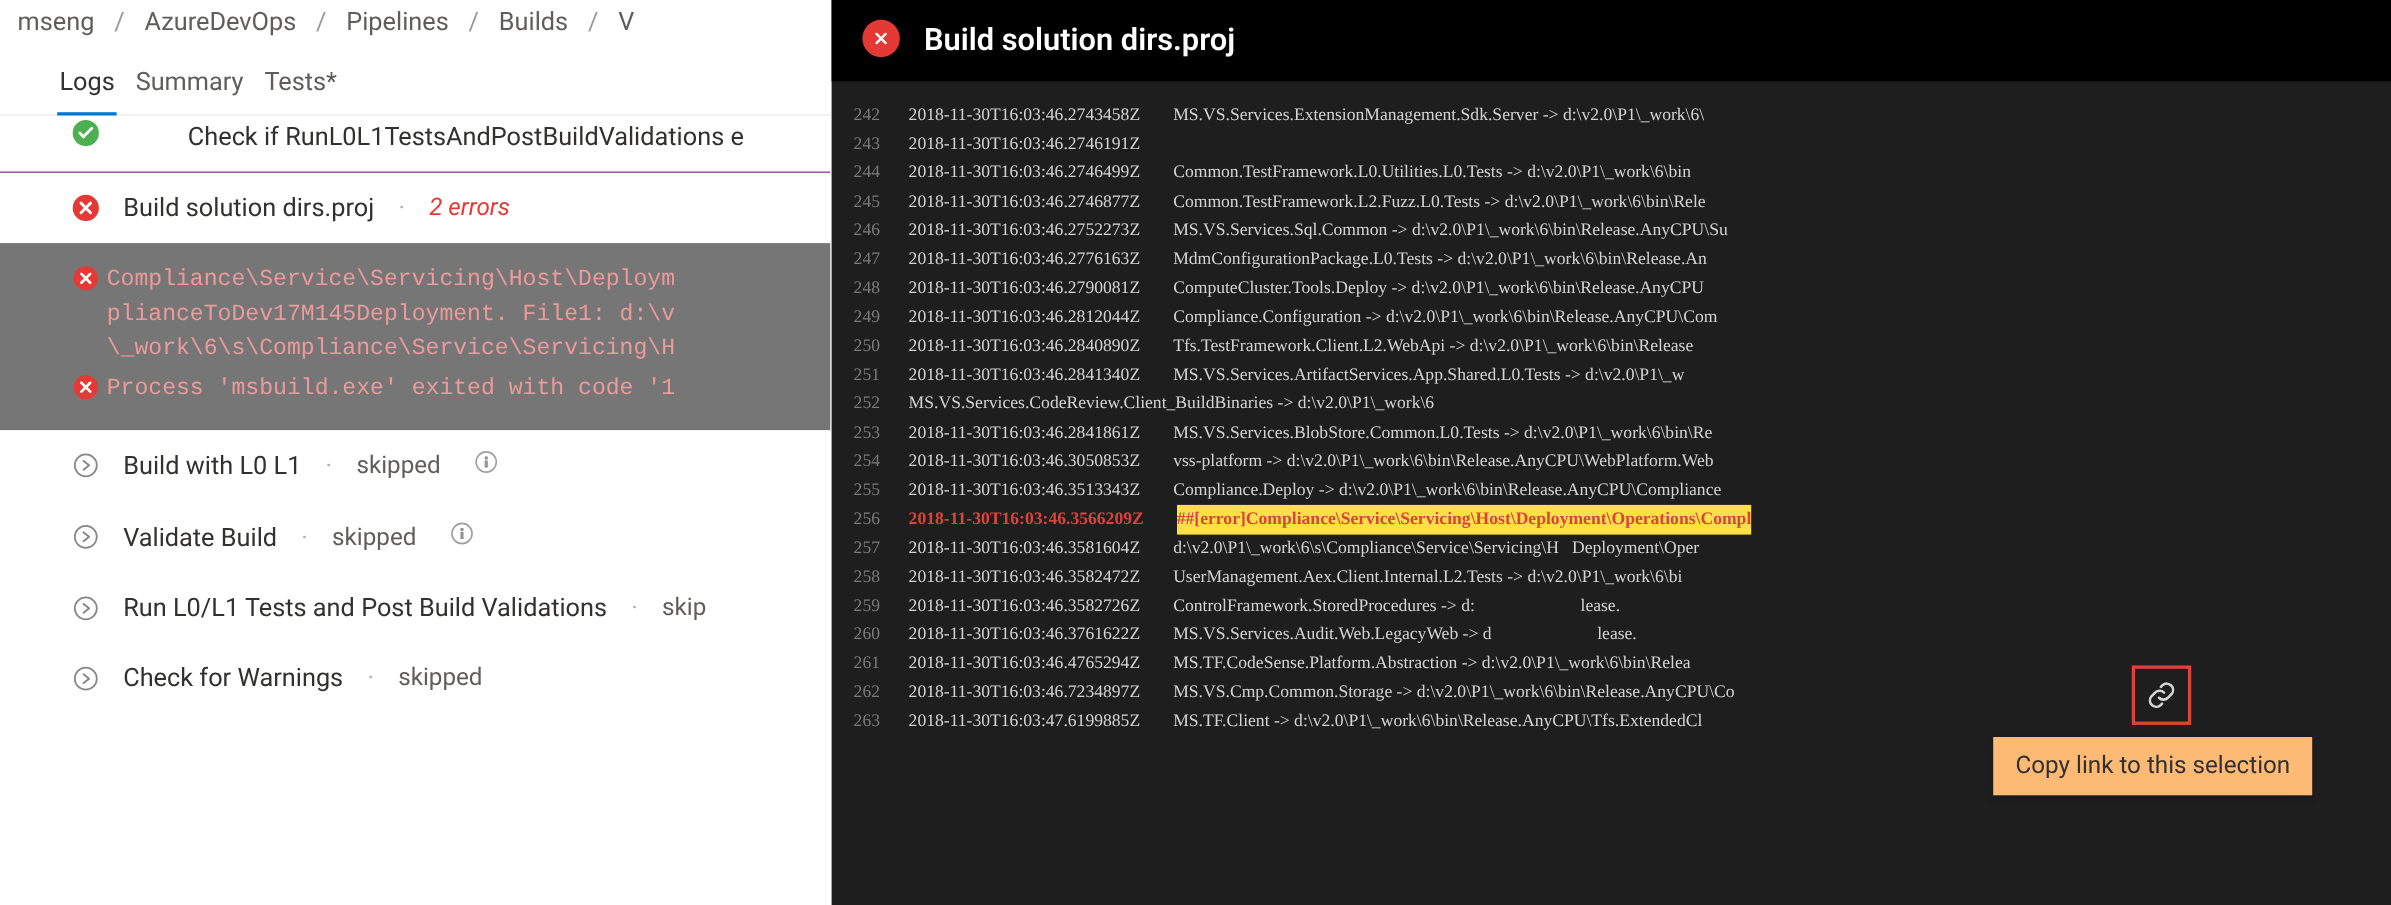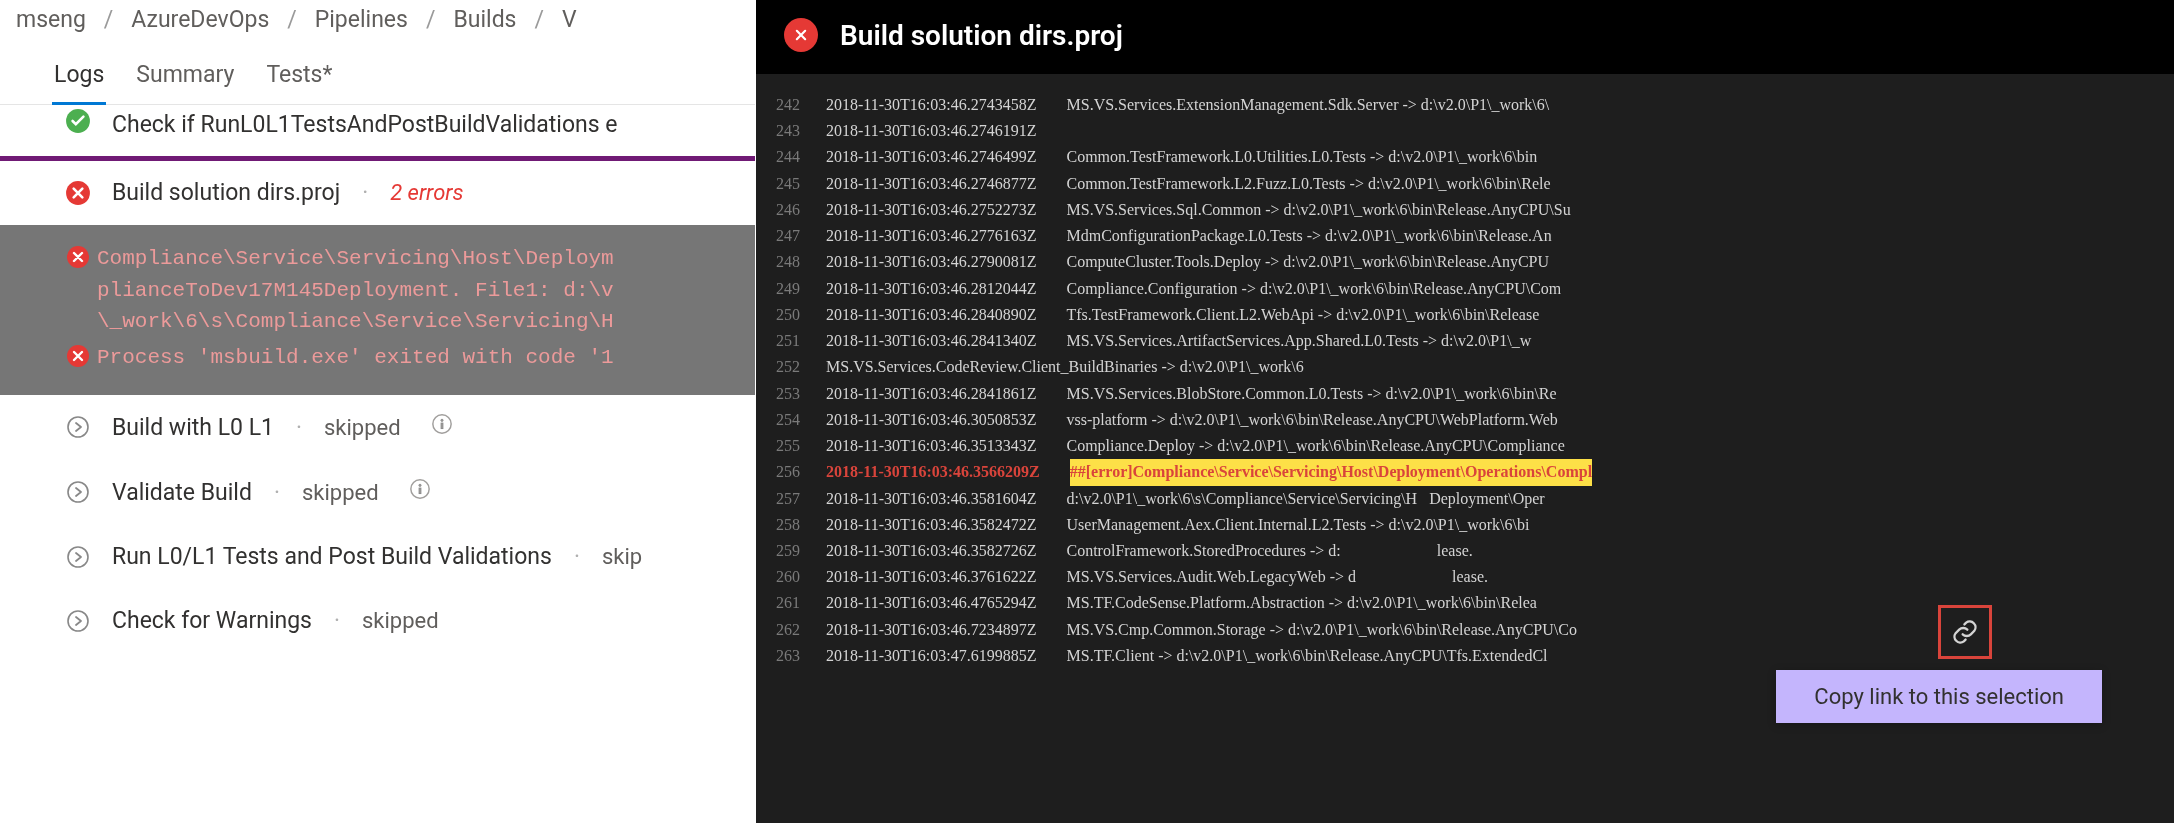--- a/index.html
+++ b/index.html
@@ -29,21 +29,21 @@
     padding: 6px 16px 14px 16px;
     font-size: 23px;
     color: #4a4a4a;
     white-space: nowrap;
   }
   .breadcrumb .crumb { color: #605e5c; cursor: pointer; }
   .breadcrumb .sep  { color: #9a9a9a; }
   .tabs {
     display: flex;
     align-items: flex-end;
-    gap: 28px;
+    gap: 15px;
     padding: 0 40px 0 52px;
     border-bottom: 1px solid #e5e5e5;
     font-size: 23px;
   }
   .tab {
     padding: 14px 2px 16px 2px;
     color: #605e5c;
     cursor: pointer;
     position: relative;
   }
@@ -167,23 +167,23 @@
     right:182px; top:605px;
     width:54px;height:54px;
     border:3px solid #d9443b;
     background:#1e1e1e;
     display:flex;align-items:center;justify-content:center;
     cursor:pointer;
   }
   .copy-link-tooltip {
     position:absolute;
     right:72px; top:670px;
-    background:#c4b5fd;
+    background:#fdba74;
     color:#323130;
-    padding:14px 38px;
+    padding:14px 20px;
     font-size:22px;
     box-shadow:0 2px 8px rgba(0,0,0,.25);
     white-space:nowrap;
   }
 </style>
 </head>
 <body>
 
 <div class="app">
 
@@ -202,21 +202,21 @@
     </div>
 
     <div class="tabs">
       <div class="tab active">Logs</div>
       <div class="tab">Summary</div>
       <div class="tab">Tests*</div>
     </div>
 
     <div class="step-list">
 
-      <div class="step partial success-icon" style="border-bottom:5px solid #701a75;">
+      <div class="step partial success-icon" style="border-bottom:1px solid #701a75;justify-content:center;">
         <span class="icon">
           <svg width="26" height="26" viewBox="0 0 24 24">
               <circle cx="12" cy="12" r="11"></circle>
               <path d="M7 12l3 3 7-7" stroke="#fff" stroke-width="2.4" fill="none" stroke-linecap="round"></path>
             </svg>
         </span>
         <span class="name">Check if RunL0L1TestsAndPostBuildValidations e</span>
       </div>
 
       <div class="step failed failed-icon">

